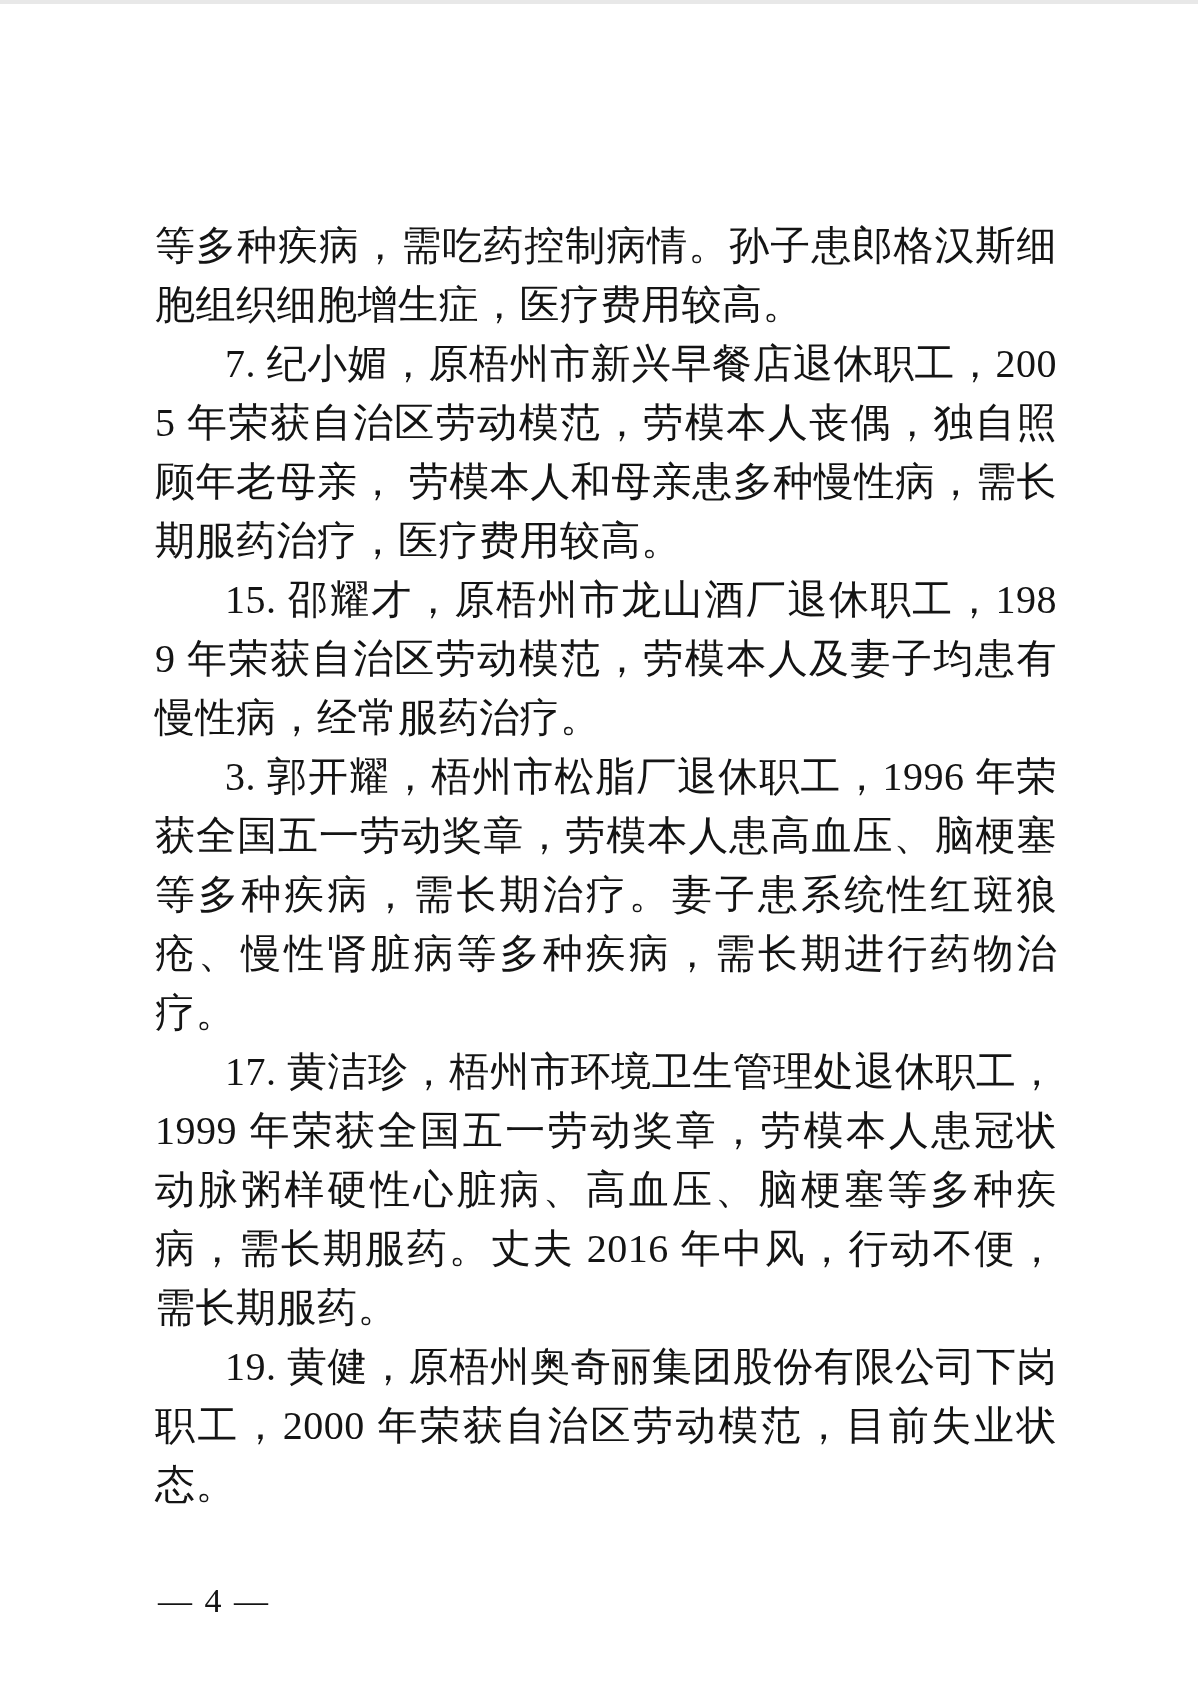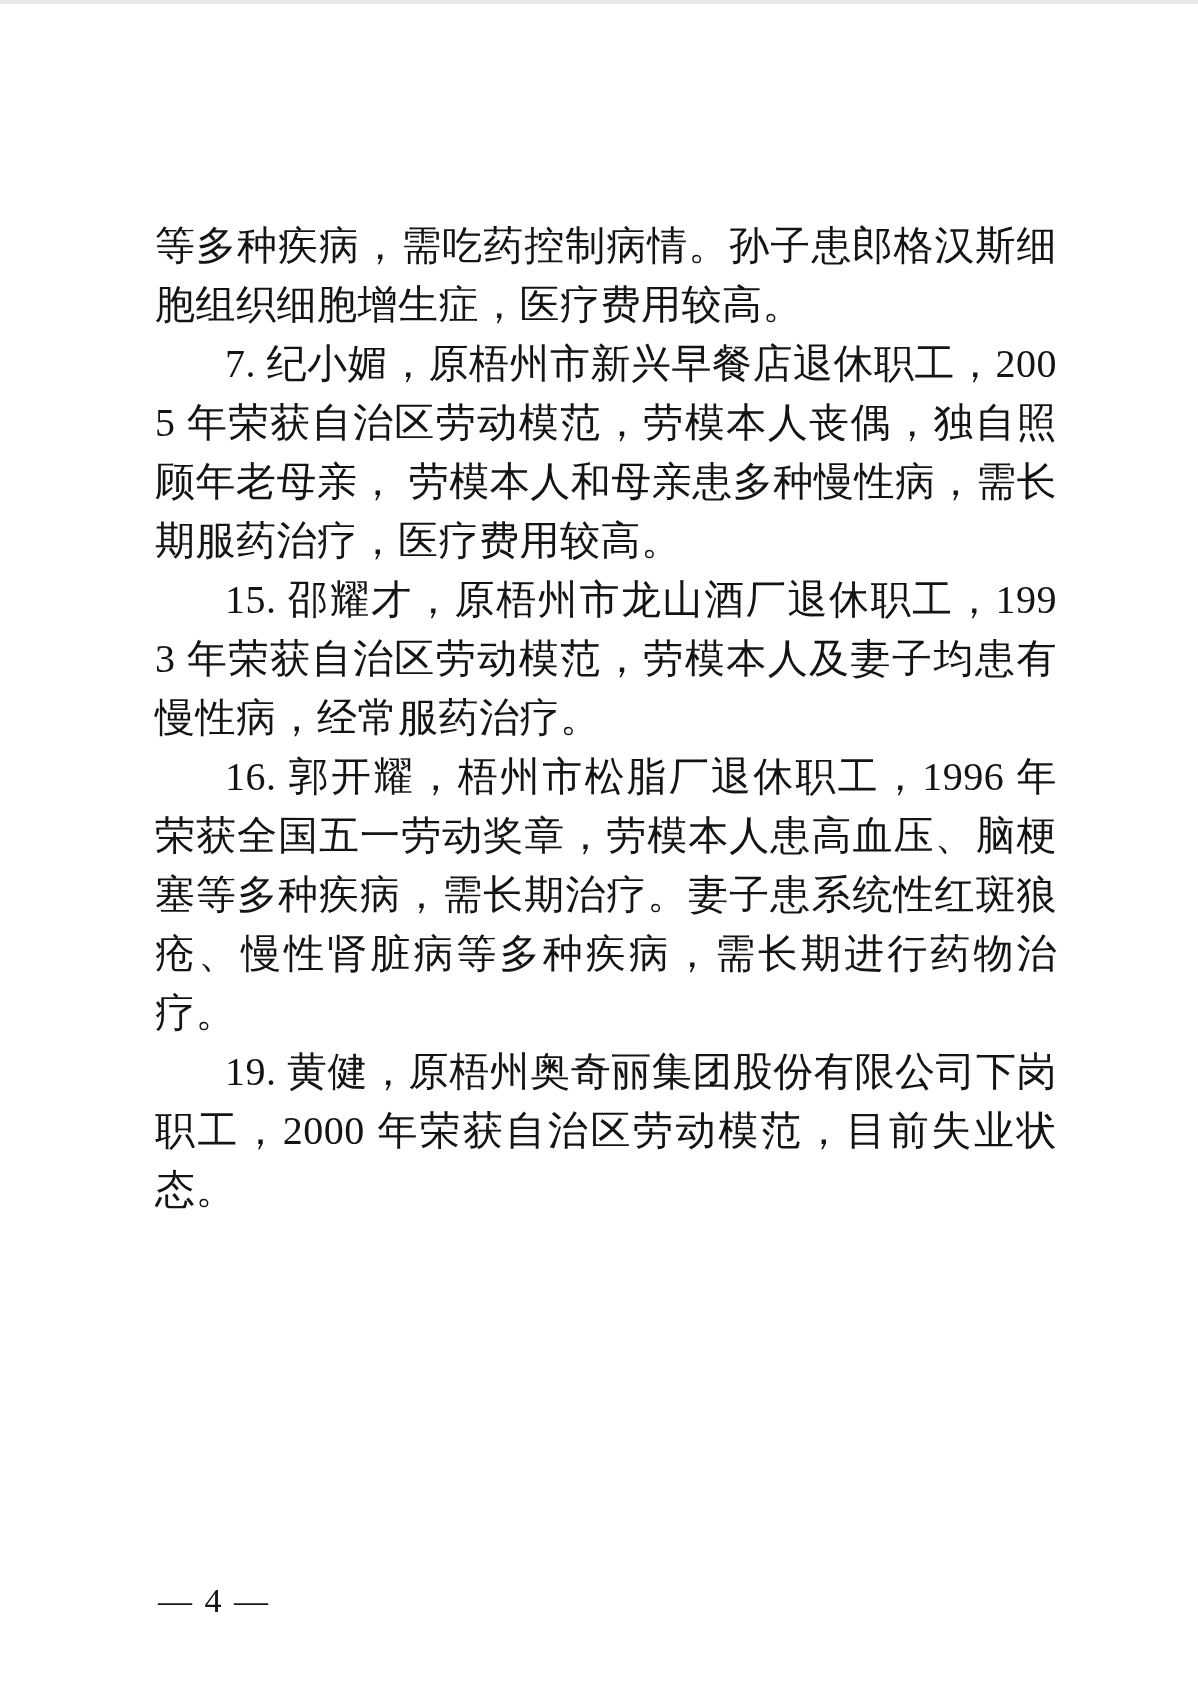--- a/index.html
+++ b/index.html
@@ -46,18 +46,19 @@
     white-space: nowrap;
   }
 </style>
 </head>
 <body>
 
 <div class="page">
   <div class="content">
     <p class="para">等多种疾病，需吃药控制病情。孙子患郎格汉斯细胞组织细胞增生症，医疗费用较高。</p>
     <p class="para indent">7. 纪小媚，原梧州市新兴早餐店退休职工，2005 年荣获自治区劳动模范，劳模本人丧偶，独自照顾年老母亲， 劳模本人和母亲患多种慢性病，需长期服药治疗，医疗费用较高。</p>
-    <p class="para indent">15. 邵耀才，原梧州市龙山酒厂退休职工，1993 年荣获自治区劳动模范，劳模本人及妻子均患有慢性病，经常服药治疗。</p>
-    <p class="para indent">16. 郭开耀，梧州市松脂厂退休职工，1996 年荣获全国五一劳动奖章，劳模本人患高血压、脑梗塞等多种疾病，需长期治疗。妻子患系统性红斑狼疮、慢性肾脏病等多种疾病，需长期进行药物治疗。</p>
+    <p class="para indent">15. 邵耀才，原梧州市龙山酒厂退休职工，1989 年荣获自治区劳动模范，劳模本人及妻子均患有慢性病，经常服药治疗。</p>
+    <p class="para indent">3. 郭开耀，梧州市松脂厂退休职工，1996 年荣获全国五一劳动奖章，劳模本人患高血压、脑梗塞等多种疾病，需长期治疗。妻子患系统性红斑狼疮、慢性肾脏病等多种疾病，需长期进行药物治疗。</p>
+    <p class="para indent">17. 黄洁珍，梧州市环境卫生管理处退休职工，1999 年荣获全国五一劳动奖章，劳模本人患冠状动脉粥样硬性心脏病、高血压、脑梗塞等多种疾病，需长期服药。丈夫 2016 年中风，行动不便，需长期服药。</p>
     <p class="para indent">19. 黄健，原梧州奥奇丽集团股份有限公司下岗职工，2000 年荣获自治区劳动模范，目前失业状态。</p>
   </div>
   <div class="footer">— 4 —</div>
 </div>
 
 </body></html>

